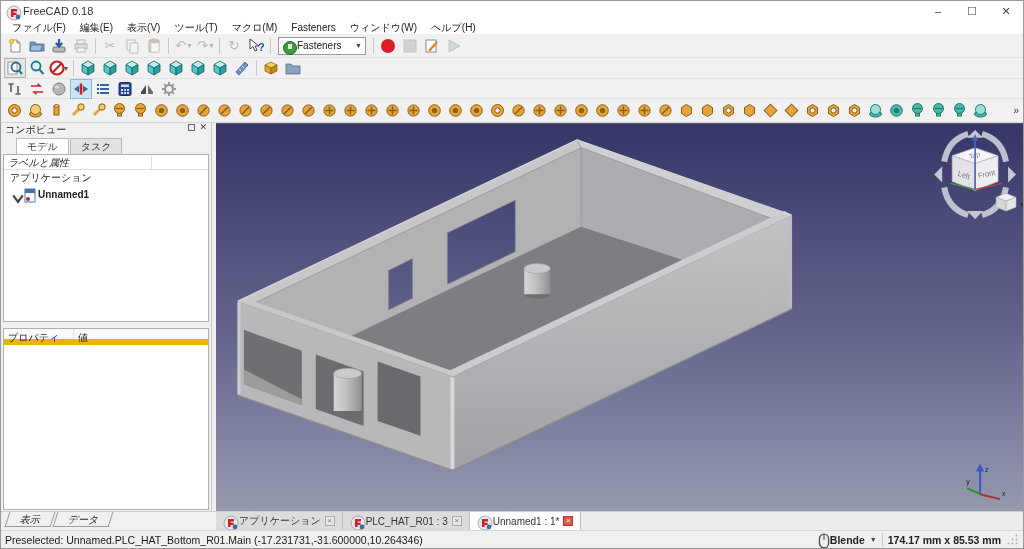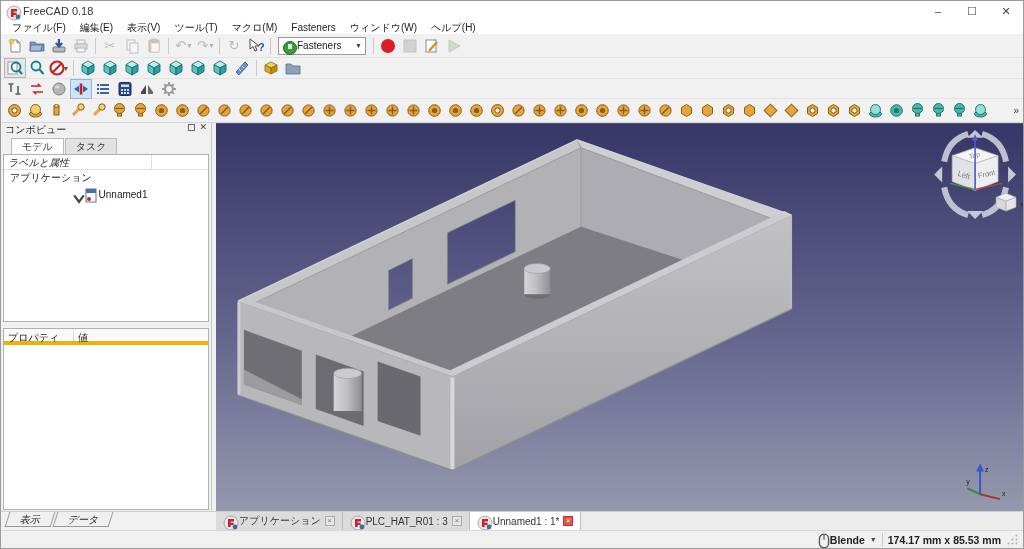--- a/index.html
+++ b/index.html
@@ -50,38 +50,38 @@
   
   .main { flex:1 1 auto; display:flex; min-height:0; }
   .leftdock { width:211px; flex:0 0 auto; background:#f0f0f0; display:flex;
     flex-direction:column; border-right:1px solid #c8c8c8; }
   .splitter { width:4px; flex:0 0 auto; background:#f0f0f0; }
   .dock-title { height:15px; display:flex; align-items:flex-start; font-size:10px;
     color:#222; padding:0 4px; }
   .dock-btns { margin-left:auto; display:flex; gap:4px; align-items:center; }
   .dock-float { width:7px; height:7px; border:1px solid #666; }
   .dock-close { font-size:9px; color:#444; line-height:9px; }
-  .cv-tabs { height:16px; display:flex; font-size:10px; color:#333; padding-left:10px; }
+  .cv-tabs { height:16px; display:flex; font-size:10px; color:#333; padding-left:2px;margin-left:13px; }
   .cv-tab { padding:1px 10px 0; border:1px solid #bbb; border-bottom:none;
     background:#e2e2e2; margin-right:1px; }
   .cv-tab.on { background:#fff; }
   .treebox { height:168px; background:#fff; border:1px solid #b0b0b0; margin:0 2px;
     font-size:10px; color:#222; overflow:hidden; }
   .tree-head { height:15px; display:flex; border-bottom:1px solid #e0e0e0;font-style:italic; }
   .tree-head span { padding:1px 4px; }
   .tree-head .c1 { width:148px; border-right:1px solid #e0e0e0; }
   .trow { height:16px; display:flex; align-items:center; }
   .trow .pad6 { padding-left:6px; }
-  .trow.bold { font-weight:normal;justify-content:center; }
+  .trow.bold { font-weight:bold; }
   .chev { width:10px; margin-left:6px; }
   .ticon { width:12px; height:12px; margin:0 3px; }
   .gap { height:6px; }
   .propbox { flex:1 1 auto; background:#fff; border:1px solid #b0b0b0; margin:0 2px 1px;
     font-size:10px; color:#222; }
-  .prop-head { height:16px; display:flex; border-bottom:4px solid #eab308; background:#fafafa;}
+  .prop-head { height:16px; display:flex; border-bottom:6px solid #eab308; background:#fafafa;}
   .prop-head .c1 { width:70px; padding:2px 4px; border-right:1px solid #e0e0e0; }
   .prop-head .c2 { padding:2px 4px; }
 
   .viewport { flex:1 1 auto; position:relative; min-width:0; border-top:1px solid #55557e; }
   .viewport svg.scene { position:absolute; inset:0; width:100%; height:100%; }
 
   
   .bottombar { height:19px; flex:0 0 auto; display:flex; background:#ececec;
     border-top:1px solid #cfcfcf; font-size:10px; }
   .panel-tabs { width:215px; flex:0 0 auto; display:flex; align-items:flex-start;
@@ -799,20 +799,21 @@
               <path d="M5 12V4h6v2.4H7.6v1.4h3V10h-3v2z" fill="#cc2229"></path>
               <circle cx="12" cy="12" r="2.4" fill="#3b6ea5"></circle>
             </svg></span>
           <span>Unnamed1 : 1*</span>
           <span class="mclose red">×</span>
         </span>
       </div>
   </div>
 
   <div class="statusbar">
+    <span>Preselected: Unnamed.PLC_HAT_Bottom_R01.Main (-17.231731,-31.600000,10.264346)</span>
     <span class="sb-right">
       <span class="ic" style="width:9px;height:13px;"><span class="ic" style="width: 9px; height: 13px;"><svg viewBox="0 0 10 14" width="100%" height="100%">
               <rect x="1" y="1" width="8" height="12" rx="4" fill="none" stroke="#555" stroke-width="1.2"></rect>
               <line x1="5" y1="1" x2="5" y2="6" stroke="#555" stroke-width="1"></line>
             </svg></span></span>
       <span>Blende</span>
       <span class="sb-dd">▼</span>
       <span class="sb-sep"></span>
       <span>174.17 mm x 85.53 mm</span>
       <svg class="grip" viewBox="0 0 13 13">

